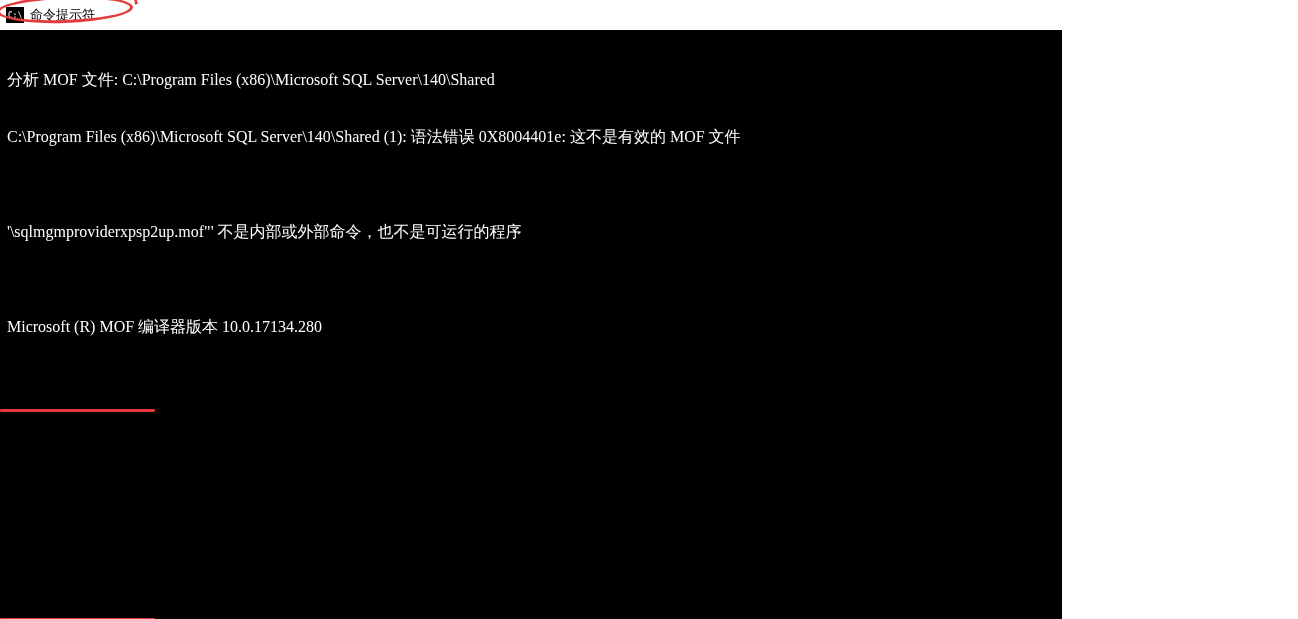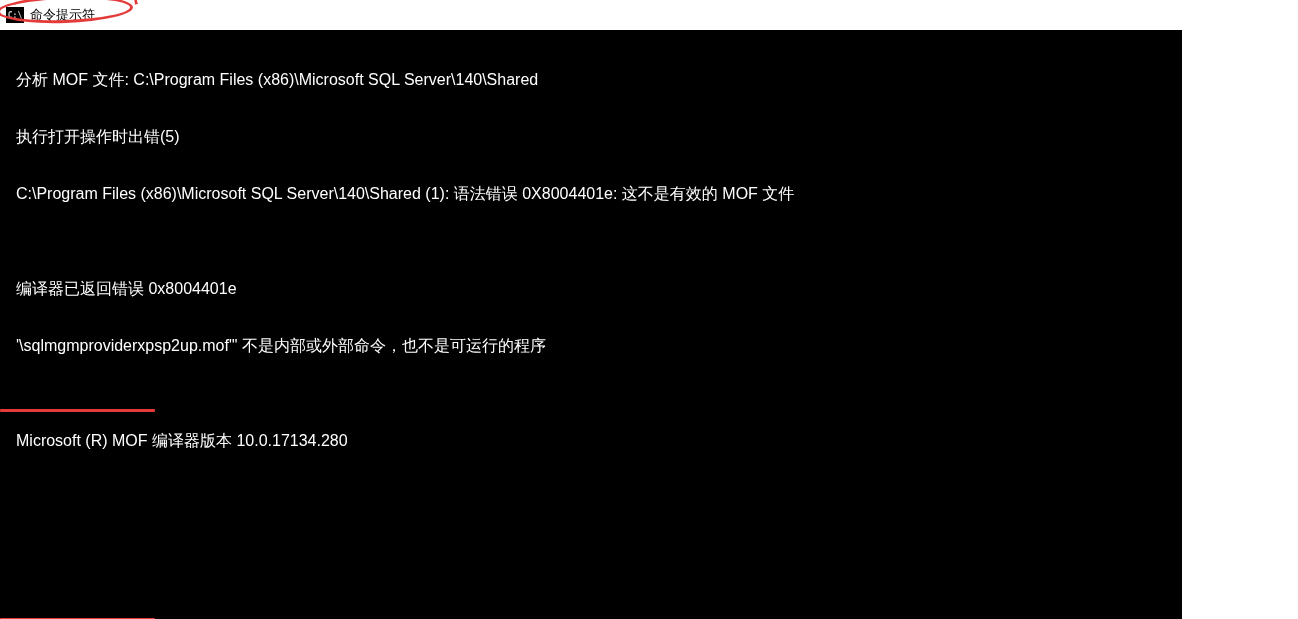--- a/index.html
+++ b/index.html
@@ -58,26 +58,26 @@
       height: 14px;
       border-top: 3px solid #e43a3a;
       border-right: 3px solid #e43a3a;
       border-radius: 0 8px 0 0;
       transform: rotate(-10deg);
       pointer-events: none;
     }
     .terminal {
       background: #000;
       color: #fff;
-      width: 1182px;
+      width: 1062px;
       height: 589px;
       font-size: 16px;
       line-height: 19px;
-      padding: 2px 0 0 16px;
-      font-family: Liberation Sans, sans-serif;
+      padding: 2px 0 0 7px;
+      font-family: Liberation Serif, serif;
       white-space: pre;
       position: relative;
     }
     .terminal .line {
       white-space: pre;
     }
     .underline-red {
       position: absolute;
       height: 3px;
       background: #e43a3a;
@@ -93,24 +93,22 @@
   <div class="title-icon">
     <span>C:\</span>
   </div>
   <span class="title-text">命令提示符</span>
   <div class="annotation-circle"></div>
   <div class="annotation-tail"></div>
 </div>
 
 <div class="terminal">
   <div class="line">分析 MOF 文件: C:\Program Files (x86)\Microsoft SQL Server\140\Shared</div>
-  <div class="line">执行打开操作时出错(5)</div>
   <div class="line">C:\Program Files (x86)\Microsoft SQL Server\140\Shared (1): 语法错误 0X8004401e: 这不是有效的 MOF 文件</div>
   <div class="line"></div>
-  <div class="line">编译器已返回错误 0x8004401e</div>
   <div class="line">'\sqlmgmproviderxpsp2up.mof"' 不是内部或外部命令，也不是可运行的程序</div>
   <div class="line"></div>
   <div class="line">Microsoft (R) MOF 编译器版本 10.0.17134.280</div>
   
   
   
   
   
   
   

